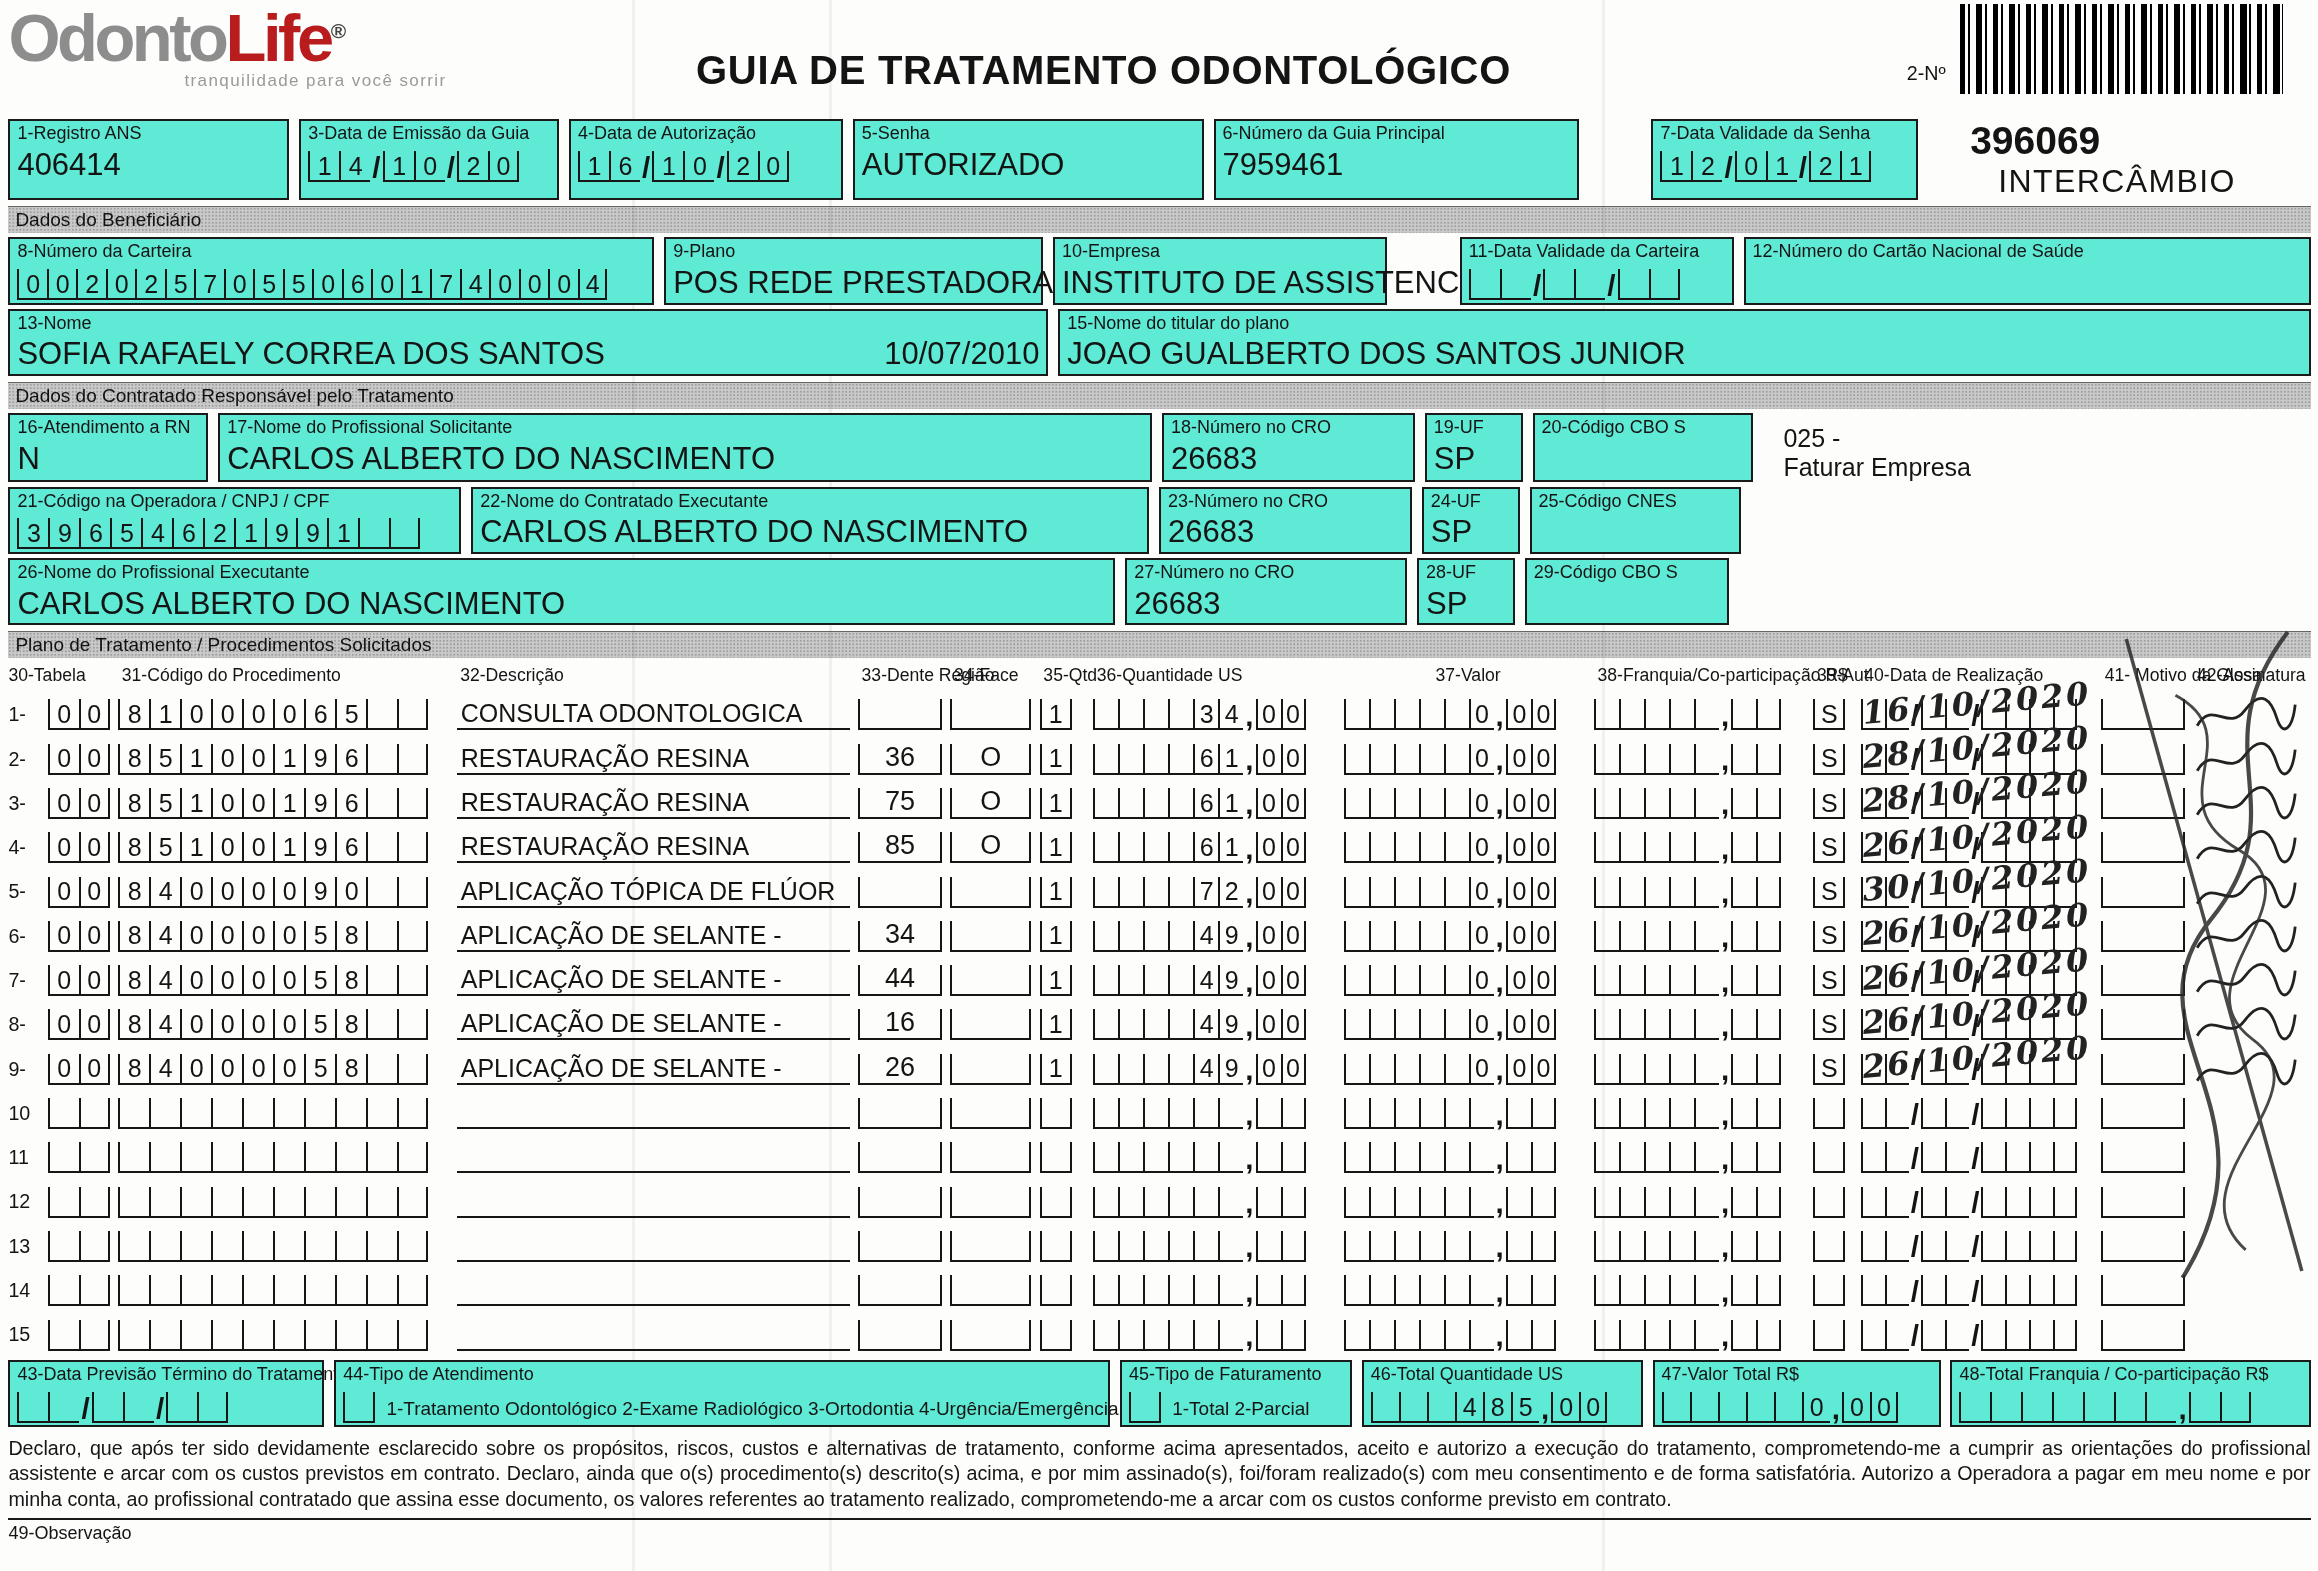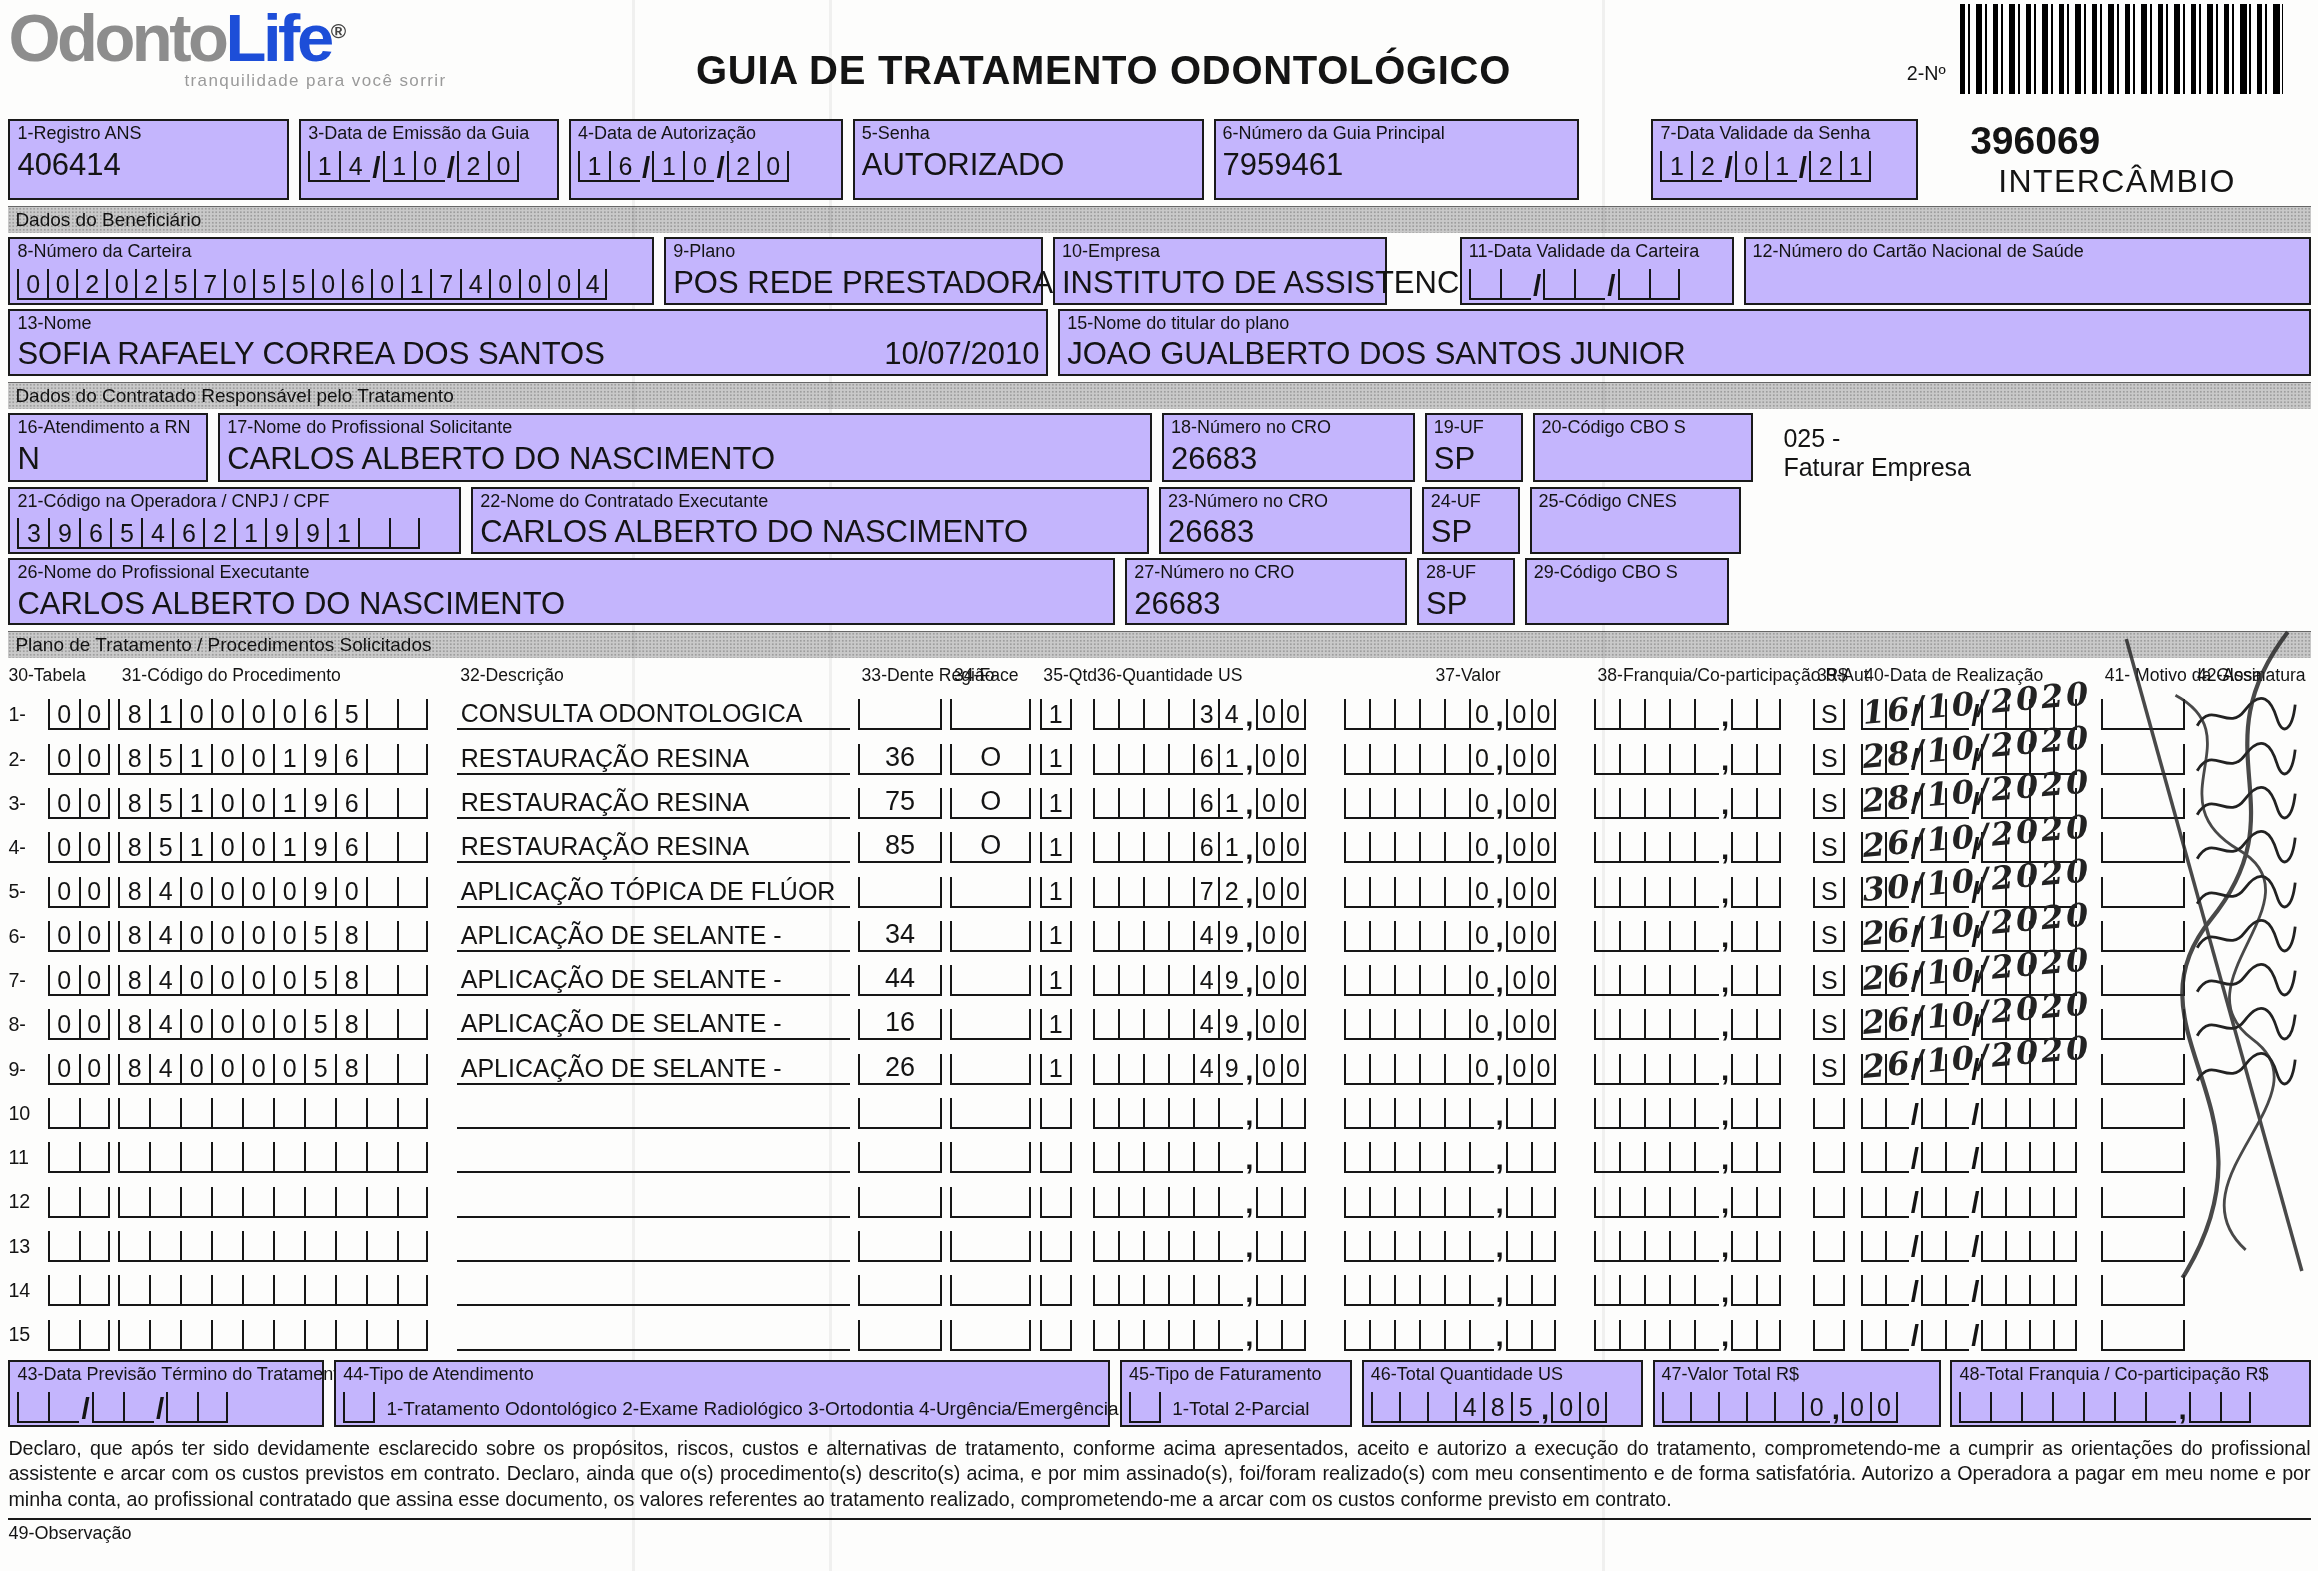--- a/index.html
+++ b/index.html
@@ -5,31 +5,31 @@
   html,body{margin:0;padding:0;background:#ddd;}
   .page{width:2319px;height:1572px;background:#fdfdfc;position:relative;overflow:hidden;
         box-sizing:border-box;padding:4.2px 8.4px;font-family:"Liberation Sans",sans-serif;color:#141414;}
   .streak{position:absolute;top:0;bottom:0;width:2.8px;background:rgba(0,0,0,0.05);pointer-events:none;}
 
   
   .hdr{display:flex;align-items:flex-start;height:111px;}
   .logo{width:492px;}
   .logo-main{font-size:67px;font-weight:bold;letter-spacing:-3.5px;line-height:1.0;}
   .logo-odonto{color:#8d8d8d;}
-  .logo-life{color:#1d4ed8;text-align:right;}
+  .logo-life{color:#b91c1c;text-align:right;}
   .logo-r{font-size:21px;vertical-align:super;color:#444;}
   .logo-tag{font-size:17px;color:#9a9a9a;margin-left:176px;letter-spacing:1.4px;}
   .title{flex:1;text-align:center;font-size:40px;font-weight:bold;letter-spacing:0.7px;margin-top:44px;white-space:nowrap;}
   .hdr-right{width:576px;display:flex;gap:14px;align-items:center;justify-content:flex-end;padding-right:28px;}
   .bc-label{font-size:19.7px;margin-top:48px;}
   .barcode{width:323px;height:90px;background:repeating-linear-gradient(90deg,#000 0 4.9px,#fff 4.9px 7.7px,#000 7.7px 9.8px,#fff 9.8px 16px,#000 16px 22.5px,#fff 22.5px 24.6px,#000 24.6px 27px,#fff 27px 33px);}
 
   
   .frow{display:flex;gap:9.8px;margin-top:4.2px;align-items:stretch;}
-  .box{border:2.8px solid #1a1a1a;padding:2.1px 7px;box-sizing:border-box;position:relative;background:#c4b5fd;}
+  .box{border:2.8px solid #1a1a1a;padding:2.1px 7px;box-sizing:border-box;position:relative;background:#5eead4;}
   .lbl{font-size:18px;line-height:1.15;white-space:nowrap;}
   .val{font-size:31px;line-height:1.15;margin-top:2.8px;white-space:nowrap;min-height:35px;}
   .grow{flex:1;}
   .secbar{margin-top:5.6px;font-size:19px;padding:2.1px 7px;background-color:#c9c9c9;
           background-image:radial-gradient(#9d9d9d 0.8px, transparent 0.8px);background-size:3.5px 3.5px;
           border-top:1.4px solid #666;color:#111;}
 
   
   .comb{display:flex;align-items:flex-end;--cw:31px;margin-top:7px;}
   .comb .c{width:var(--cw);height:31px;border-left:2.1px solid #161616;border-bottom:2.8px solid #161616;

